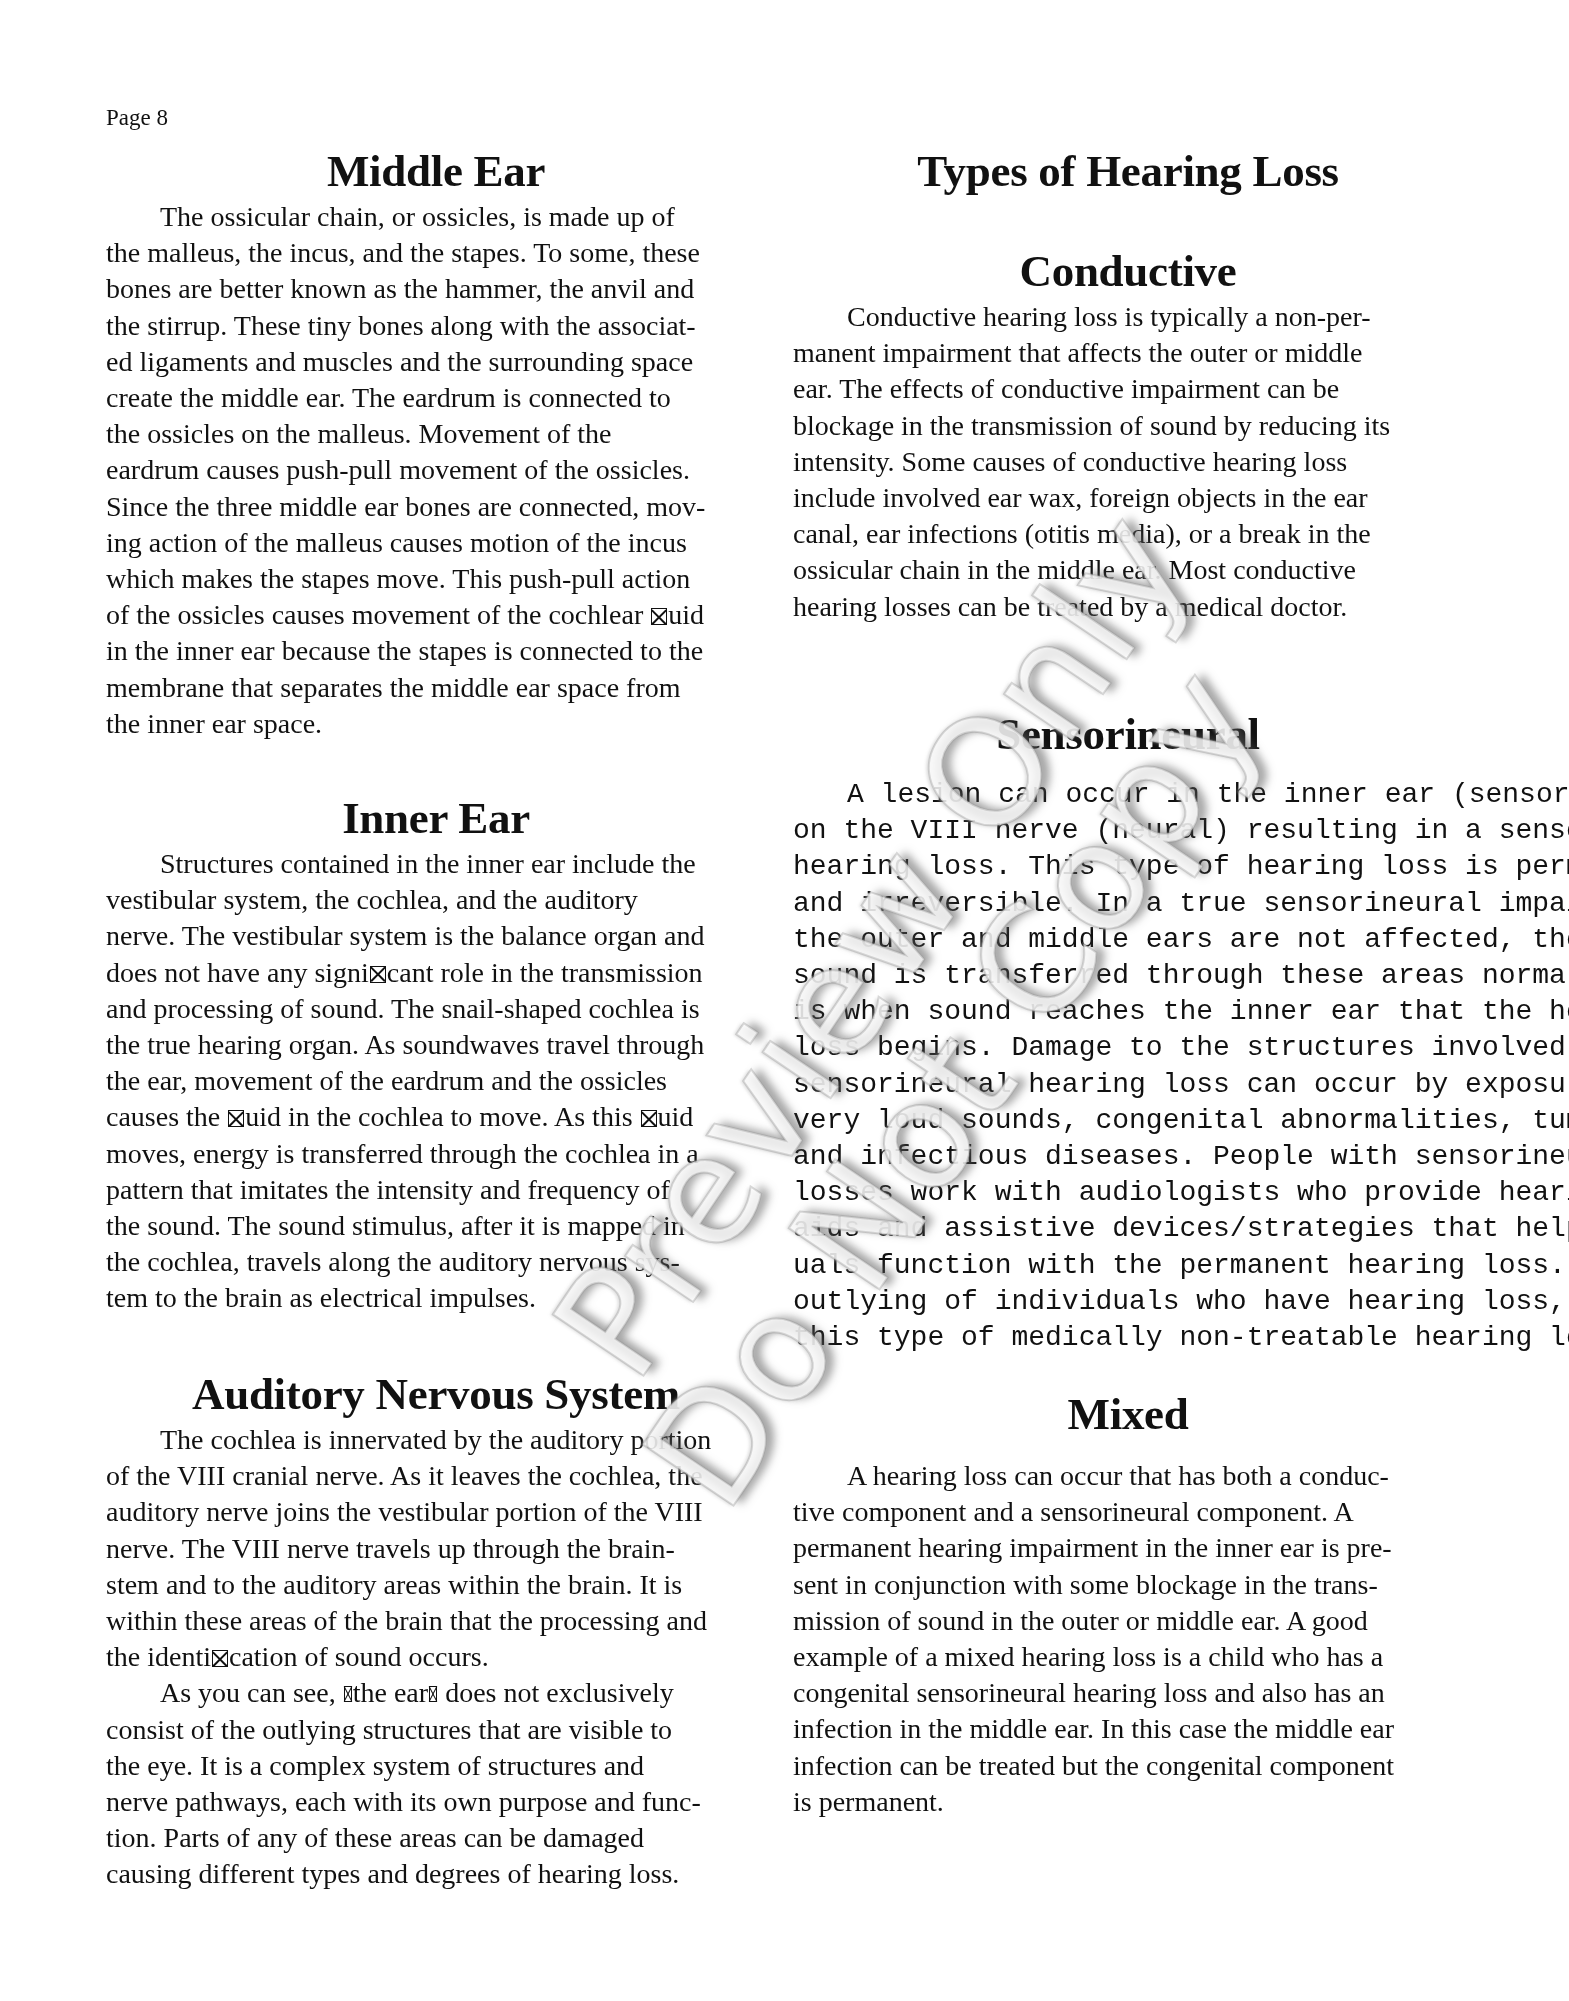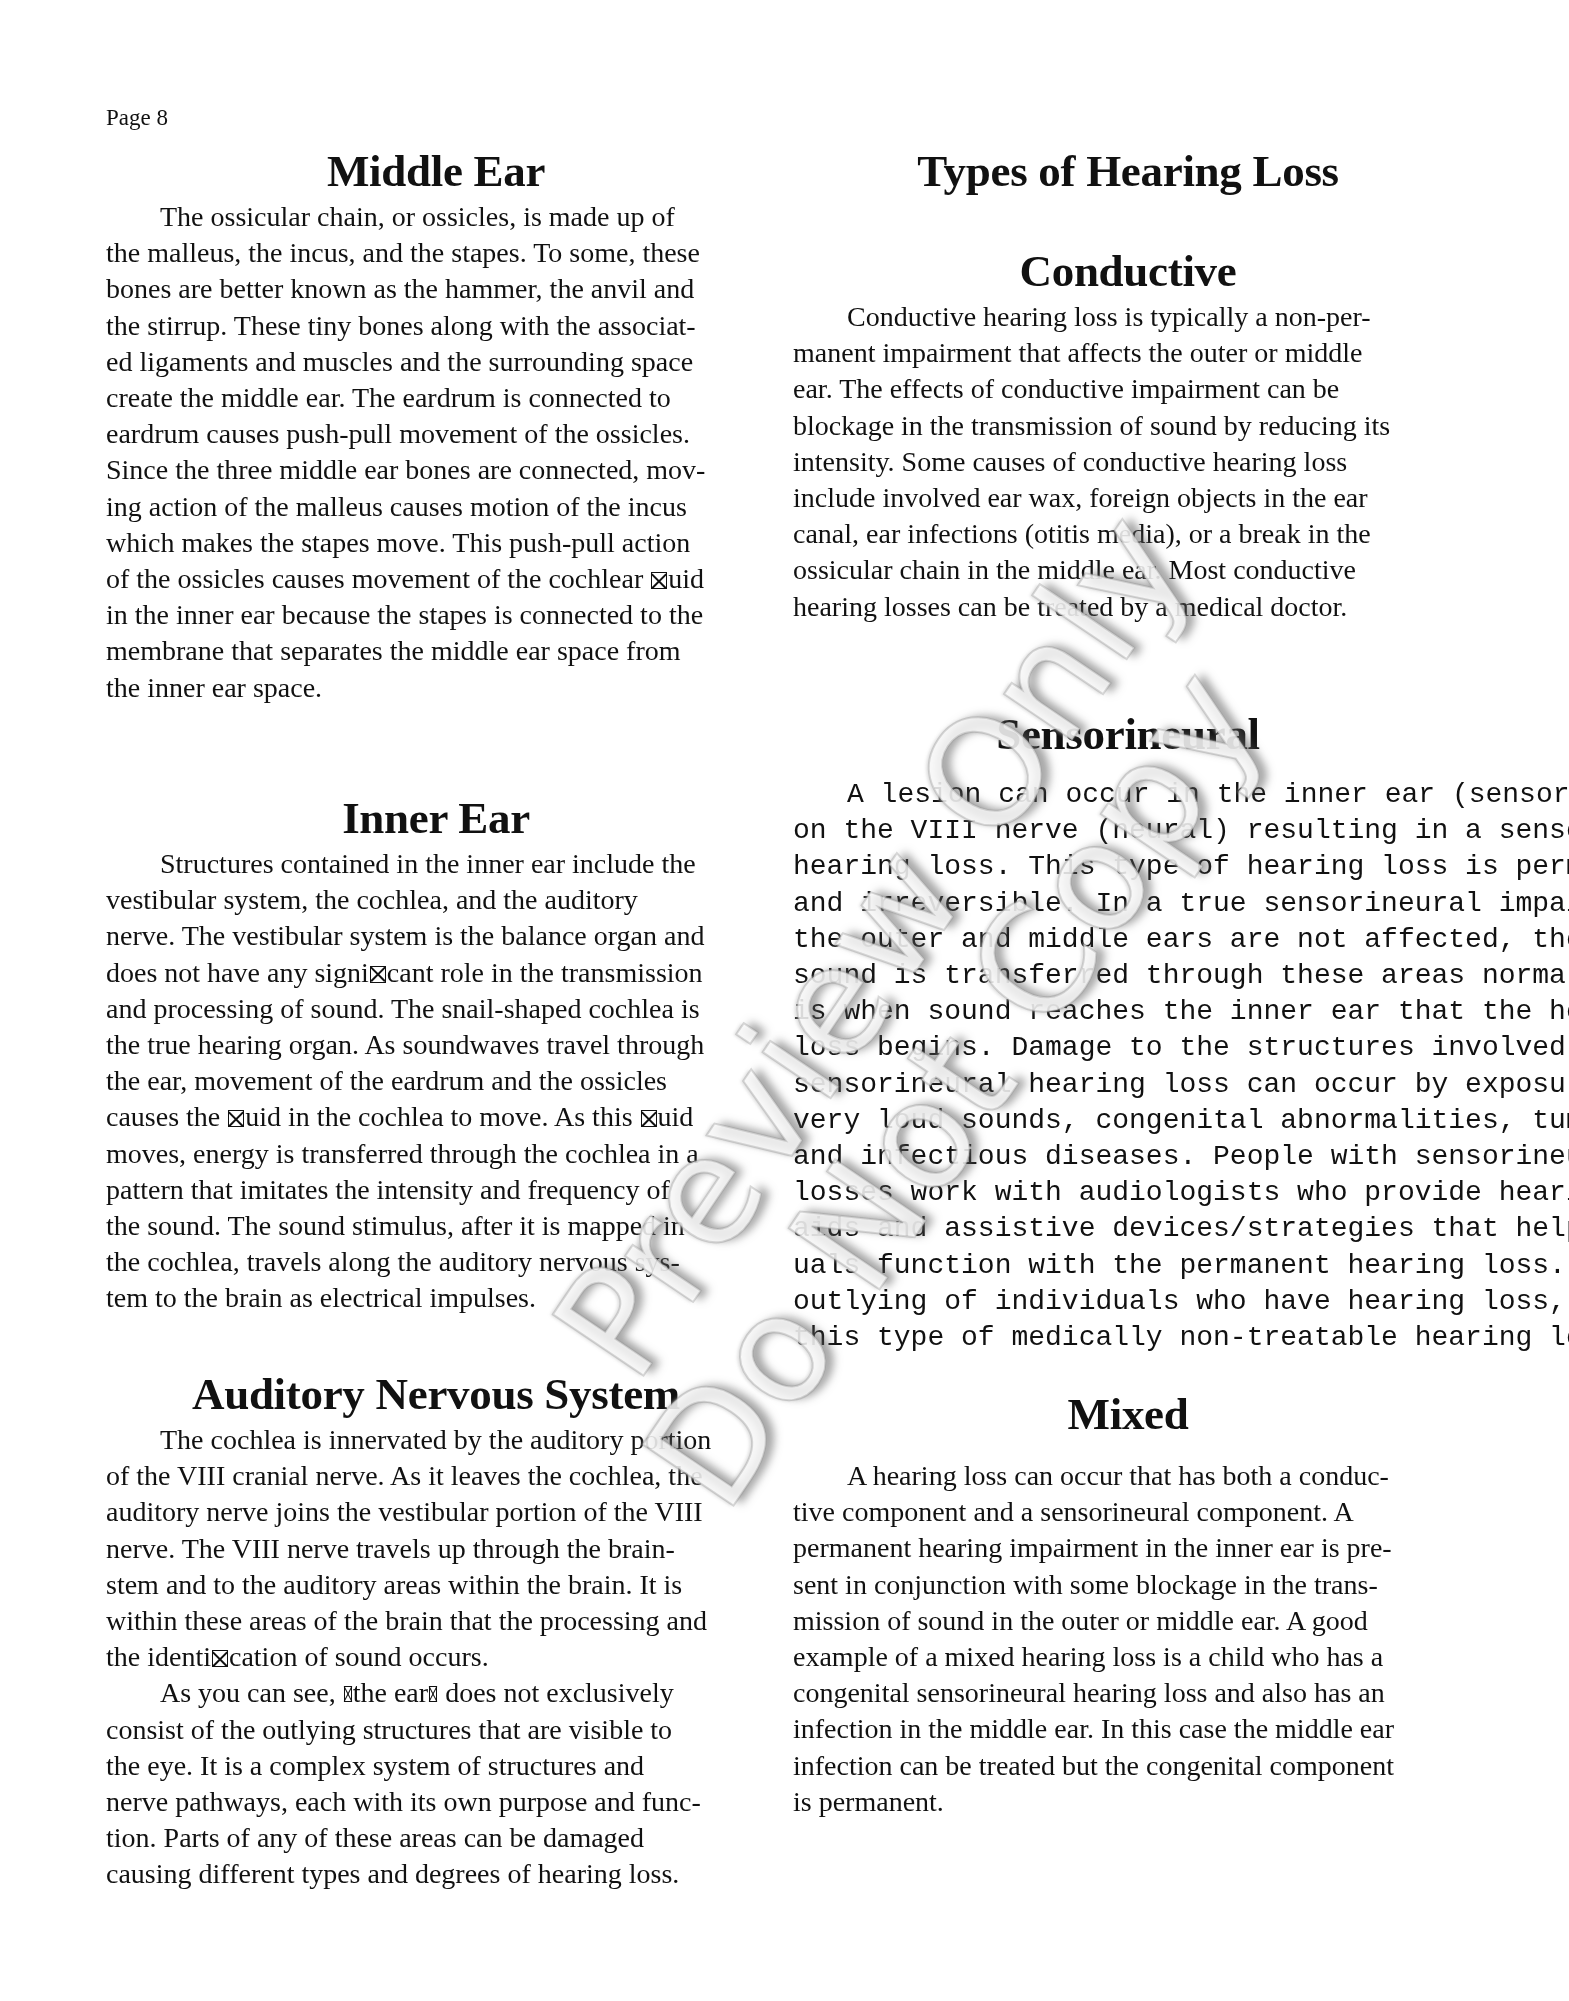--- a/index.html
+++ b/index.html
@@ -45,20 +45,21 @@
 
     <div class="section" style="top:145px;">
       <h2>Middle Ear</h2>
       <p class="para" style="margin-top:2px;">
           <span class="line indent">The ossicular chain, or ossicles, is made up of</span>
           <span class="line">the malleus, the incus, and the stapes. To some, these</span>
           <span class="line">bones are better known as the hammer, the anvil and</span>
           <span class="line">the stirrup. These tiny bones along with the associat-</span>
           <span class="line">ed ligaments and muscles and the surrounding space</span>
           <span class="line">create the middle ear. The eardrum is connected to</span>
+          <span class="line">the ossicles on the malleus. Movement of the</span>
           <span class="line">eardrum causes push-pull movement of the ossicles.</span>
           <span class="line">Since the three middle ear bones are connected, mov-</span>
           <span class="line">ing action of the malleus causes motion of the incus</span>
           <span class="line">which makes the stapes move. This push-pull action</span>
           <span class="line">of the ossicles causes movement of the cochlear <span class="gl"></span>uid</span>
           <span class="line">in the inner ear because the stapes is connected to the</span>
           <span class="line">membrane that separates the middle ear space from</span>
           <span class="line">the inner ear space.</span>
         </p>
     </div>

